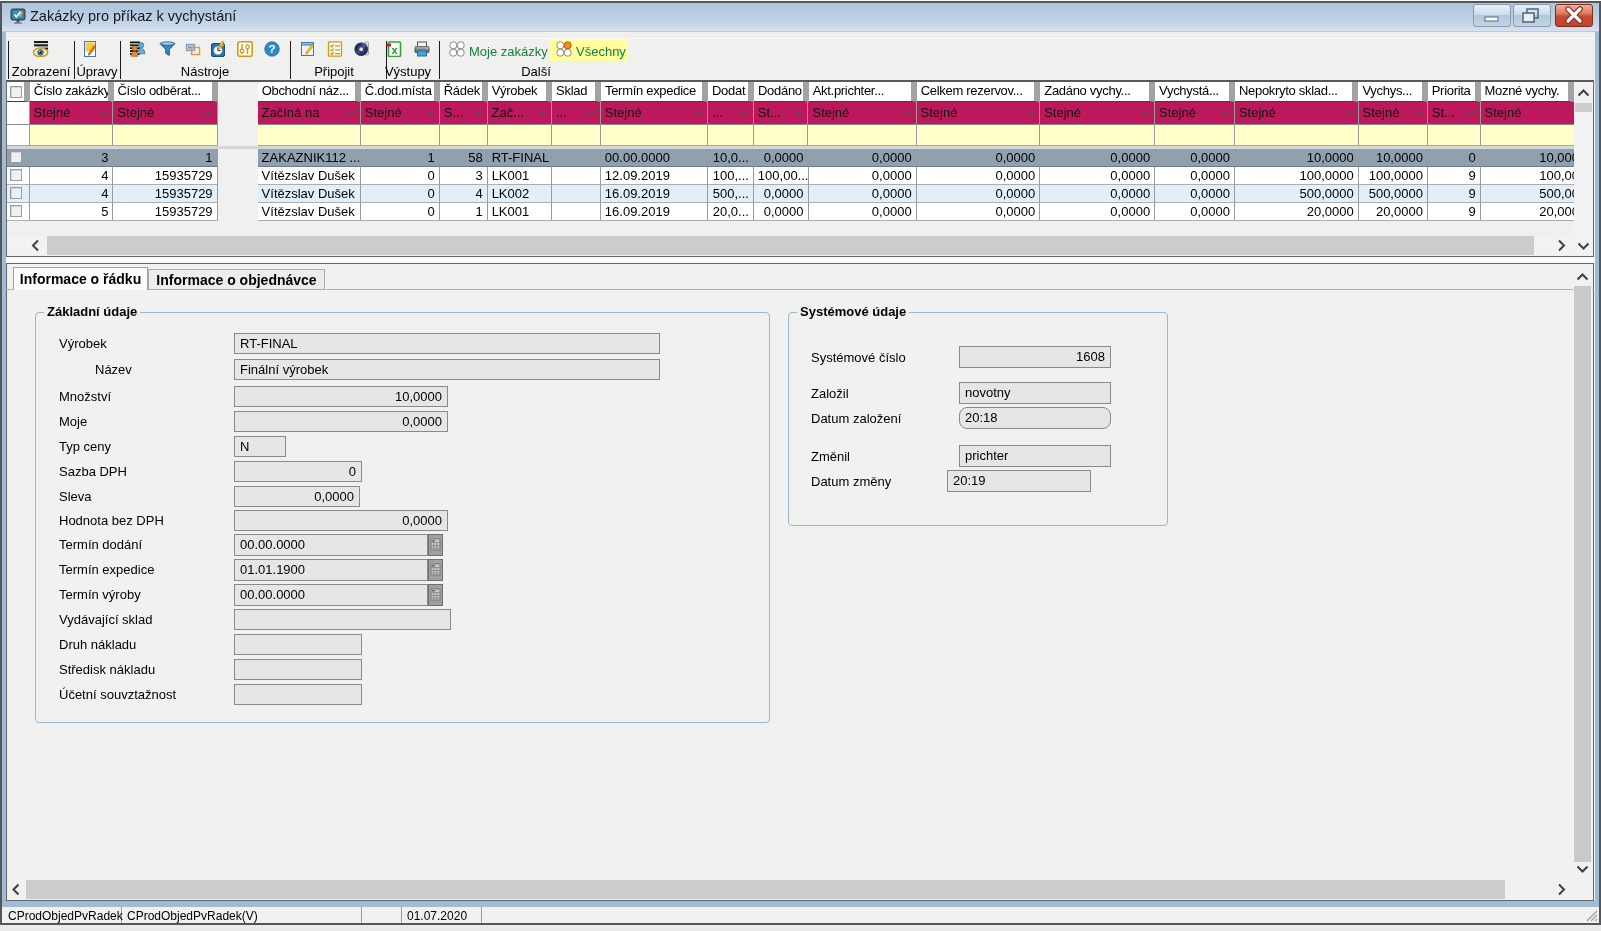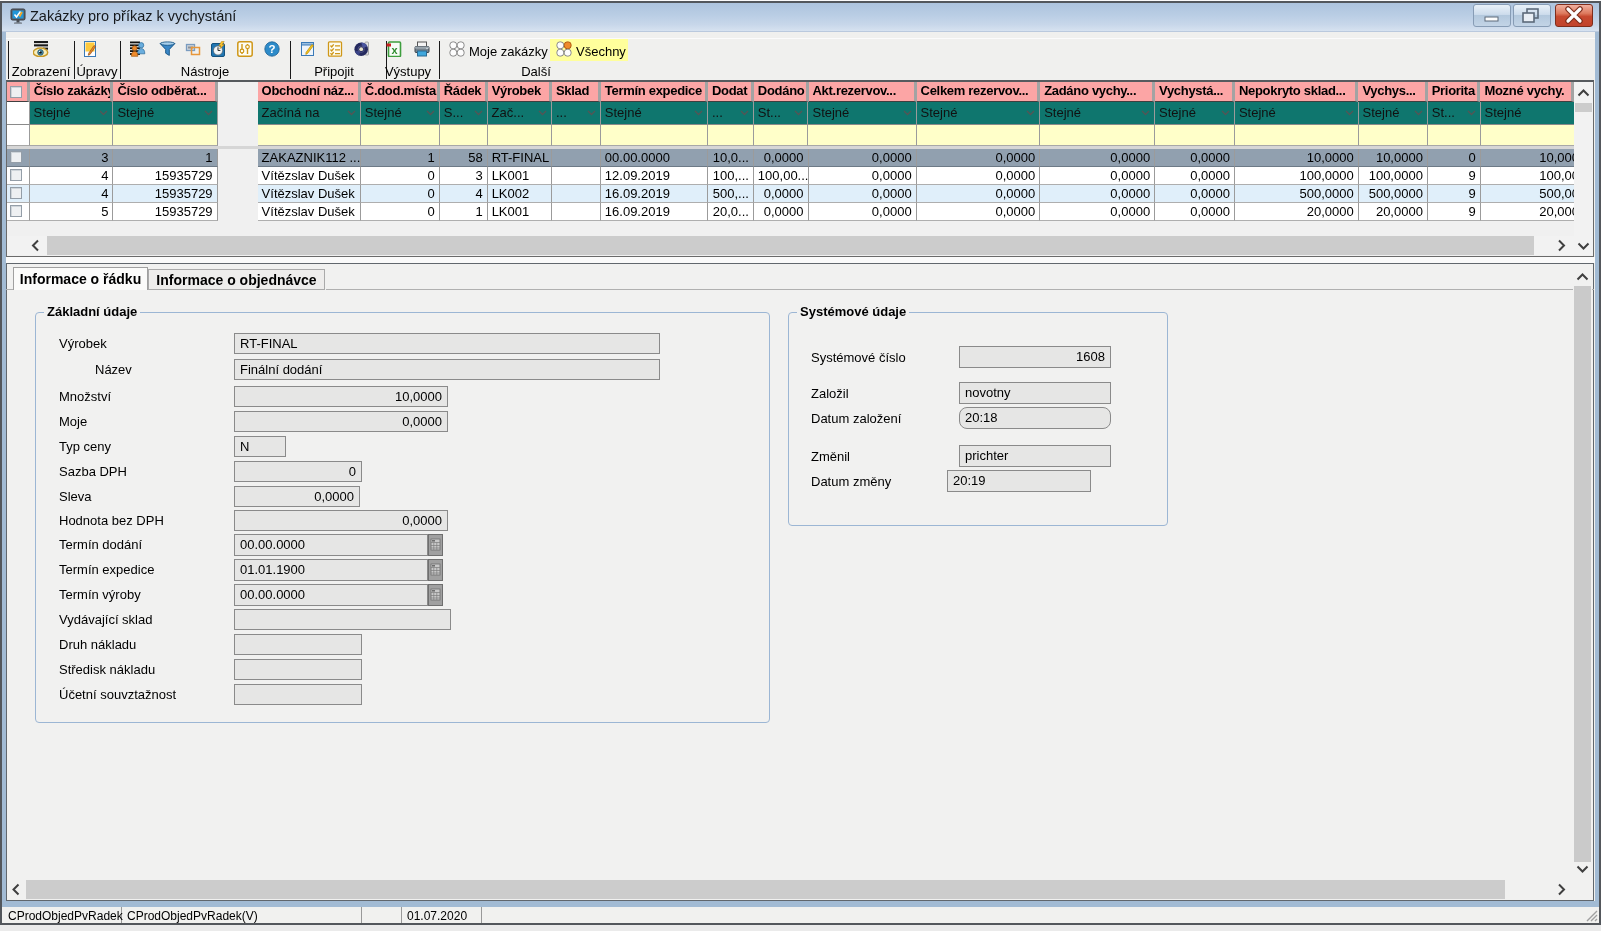--- a/index.html
+++ b/index.html
@@ -21,36 +21,36 @@
 
 .wbtn{top:4px;height:23px;width:38px;border-radius:3px;border:1px solid #879cb5;background:linear-gradient(180deg,#e9f1f8 0%,#cddcec 45%,#b3c8dd 50%,#c3d4e6 100%);}
 #btn-close{background:linear-gradient(180deg,#f0b0a0 0%,#dd7a5e 40%,#c7492f 55%,#c1432c 100%);border-color:#7e2d1c;}
 
 #subtitle1{left:2px;top:31px;width:1597px;height:3px;background:#bac9dd;}
 #subtitle2{left:2px;top:34px;width:1597px;height:4px;background:#ccd9e8;}
 #toolbar{left:6px;top:38px;width:1589px;height:44px;background:#f0f0ee;border-top:1.5px solid #fbfbfb;}
 .tsep{position:absolute;top:2px;width:1px;height:38px;background:#1a1a1a;}
 .tlabel{position:absolute;top:25px;font-size:13px;color:#000;white-space:nowrap;transform:translateX(-50%);}
 .ticon{position:absolute;top:2px;width:16px;height:16px;}
-.tbtext{position:absolute;top:5px;font-size:13px;color:#000000;white-space:nowrap;}
+.tbtext{position:absolute;top:5px;font-size:13px;color:#15803d;white-space:nowrap;}
 #hl-vsechny{position:absolute;left:544px;top:0;width:78px;height:22px;background:#ffff9c;}
 
 #tablepane{left:6px;top:80px;width:1588px;height:177px;background:#f0f0f0;border:1px solid #6a6a6a;border-top:2px solid #565a5e;}
 #grid{left:7px;top:82px;width:1567px;height:139px;}
 .row{position:absolute;left:0;width:1567px;display:flex;}
 .cell{height:100%;border-right:1px solid #9b9b9b;padding:0 4px;font-size:13px;white-space:nowrap;overflow:hidden;line-height:17px;}
 .num{text-align:right;}
-.hdr .cell{font-weight:bold;border-right:3px solid #a3a3a3;border-bottom:1px solid #3f3f3f;background:#fca5a5;line-height:18px;letter-spacing:-0.3px;}
+.hdr .cell{font-weight:normal;border-right:6px solid #a3a3a3;border-bottom:1px solid #3f3f3f;background:#ffffff;line-height:18px;letter-spacing:-0.3px;}
 
 .c0{width:23px;}.c1{width:86px;}.c2{width:107px;}.c3{width:106px;margin-left:40px;}.c4{width:81px;}
 .c5{width:49px;}.c6{width:66px;}.c7{width:50px;}.c8{width:110px;}.c9{width:47px;}
 .c10{width:56px;}.c11{width:111px;}.c12{width:127px;}.c13{width:118px;}.c14{width:82px;}
 .c15{width:127px;}.c16{width:71px;}.c17{width:54px;}.c18{width:96px;border-right:none;}
 .cb{width:12px;height:12px;background:#eef0f2;border:1px solid #949ea8;box-shadow:inset 1px 1px 0 #cfd5da;position:absolute;left:3px;top:2px;}
-.filter .cell{background:#0f766e;border-bottom:1px solid #8a8a8a;position:relative;line-height:21px;color:#111;}
+.filter .cell{background:#be185d;border-bottom:1px solid #8a8a8a;position:relative;line-height:21px;color:#111;}
 .filter .c0{background:#fff;border-bottom:1px solid #8a8a8a;}
 .chev{position:absolute;right:4px;top:8px;}
 .yellow .cell{background:#ffffc9;border-bottom:1px solid #a8a8a8;}
 .yellow .c0{background:#fff;}
 .data .cell{border-bottom:1px solid #aeaeae;background:#fff;line-height:17px;}
 .data.sel .cell{background:#91a0af;border-bottom:1px solid #6d7a87;}
 .data.blue .cell{background:#e0effa;}
 .sb-thumb{background:#cccccc;}
 
 #split{left:6px;top:257px;width:1589px;height:6px;background:#fafafa;}
@@ -224,21 +224,21 @@
     <div class="cell c1">Číslo zakázky</div>
       <div class="cell c2">Číslo odběrat...</div>
     <div class="cell c3">Obchodní náz...</div>
       <div class="cell c4">Č.dod.místa</div>
     <div class="cell c5">Řádek</div>
       <div class="cell c6">Výrobek</div>
     <div class="cell c7">Sklad</div>
       <div class="cell c8">Termín expedice</div>
     <div class="cell c9">Dodat</div>
       <div class="cell c10">Dodáno</div>
-    <div class="cell c11">Akt.rezervov...</div>
+    <div class="cell c11">Akt.prichter...</div>
       <div class="cell c12">Celkem rezervov...</div>
     <div class="cell c13">Zadáno vychy...</div>
       <div class="cell c14">Vychystá...</div>
     <div class="cell c15">Nepokryto sklad...</div>
       <div class="cell c16">Vychys...</div>
     <div class="cell c17">Priorita</div>
       <div class="cell c18">Mozné vychy.</div>
   </div>
   <div class="row filter" style="top:20px;height:23px;">
     <div class="cell c0"></div>
@@ -433,21 +433,21 @@
 <div class="abs" id="lowerpane"></div>
 <div class="abs tab" id="tab1" style="left:13px;top:267px;width:135px;height:23px;background:#fbfbfa;border:1px solid #a0a0a0;border-bottom:none;line-height:22px;">Informace o řádku</div>
 <div class="abs tab" id="tab2" style="left:148px;top:269px;width:177px;height:21px;background:#eeedec;border:1px solid #aaaaaa;line-height:20px;">Informace o objednávce</div>
 <div class="abs" style="left:6px;top:289px;width:7px;height:1px;background:#b0b0b0;"></div>
 <div class="abs" style="left:326px;top:289px;width:1268px;height:1px;background:#b0b0b0;"></div>
 <div class="abs" id="fs1">
     <span class="legend">Základní údaje</span>
   <div class="flabel" style="left:23px;top:23px;">Výrobek</div>
   <div class="finput" style="left:198px;top:20px;width:426px;height:21px;">RT-FINAL</div>
   <div class="flabel" style="left:23px;top:49px;margin-left:36px;">Název</div>
-  <div class="finput" style="left:198px;top:46px;width:426px;height:21px;">Finální dodání</div>
+  <div class="finput" style="left:198px;top:46px;width:426px;height:21px;">Finální výrobek</div>
   <div class="flabel" style="left:23px;top:76px;">Množství</div>
   <div class="finput fr" style="left:198px;top:73px;width:214px;height:21px;">10,0000</div>
   <div class="flabel" style="left:23px;top:101px;">Moje</div>
   <div class="finput fr" style="left:198px;top:98px;width:214px;height:21px;">0,0000</div>
   <div class="flabel" style="left:23px;top:126px;">Typ ceny</div>
   <div class="finput" style="left:198px;top:123px;width:52px;height:21px;">N</div>
   <div class="flabel" style="left:23px;top:151px;">Sazba DPH</div>
   <div class="finput fr" style="left:198px;top:148px;width:128px;height:21px;">0</div>
   <div class="flabel" style="left:23px;top:176px;">Sleva</div>
   <div class="finput fr" style="left:198px;top:173px;width:126px;height:21px;">0,0000</div>

